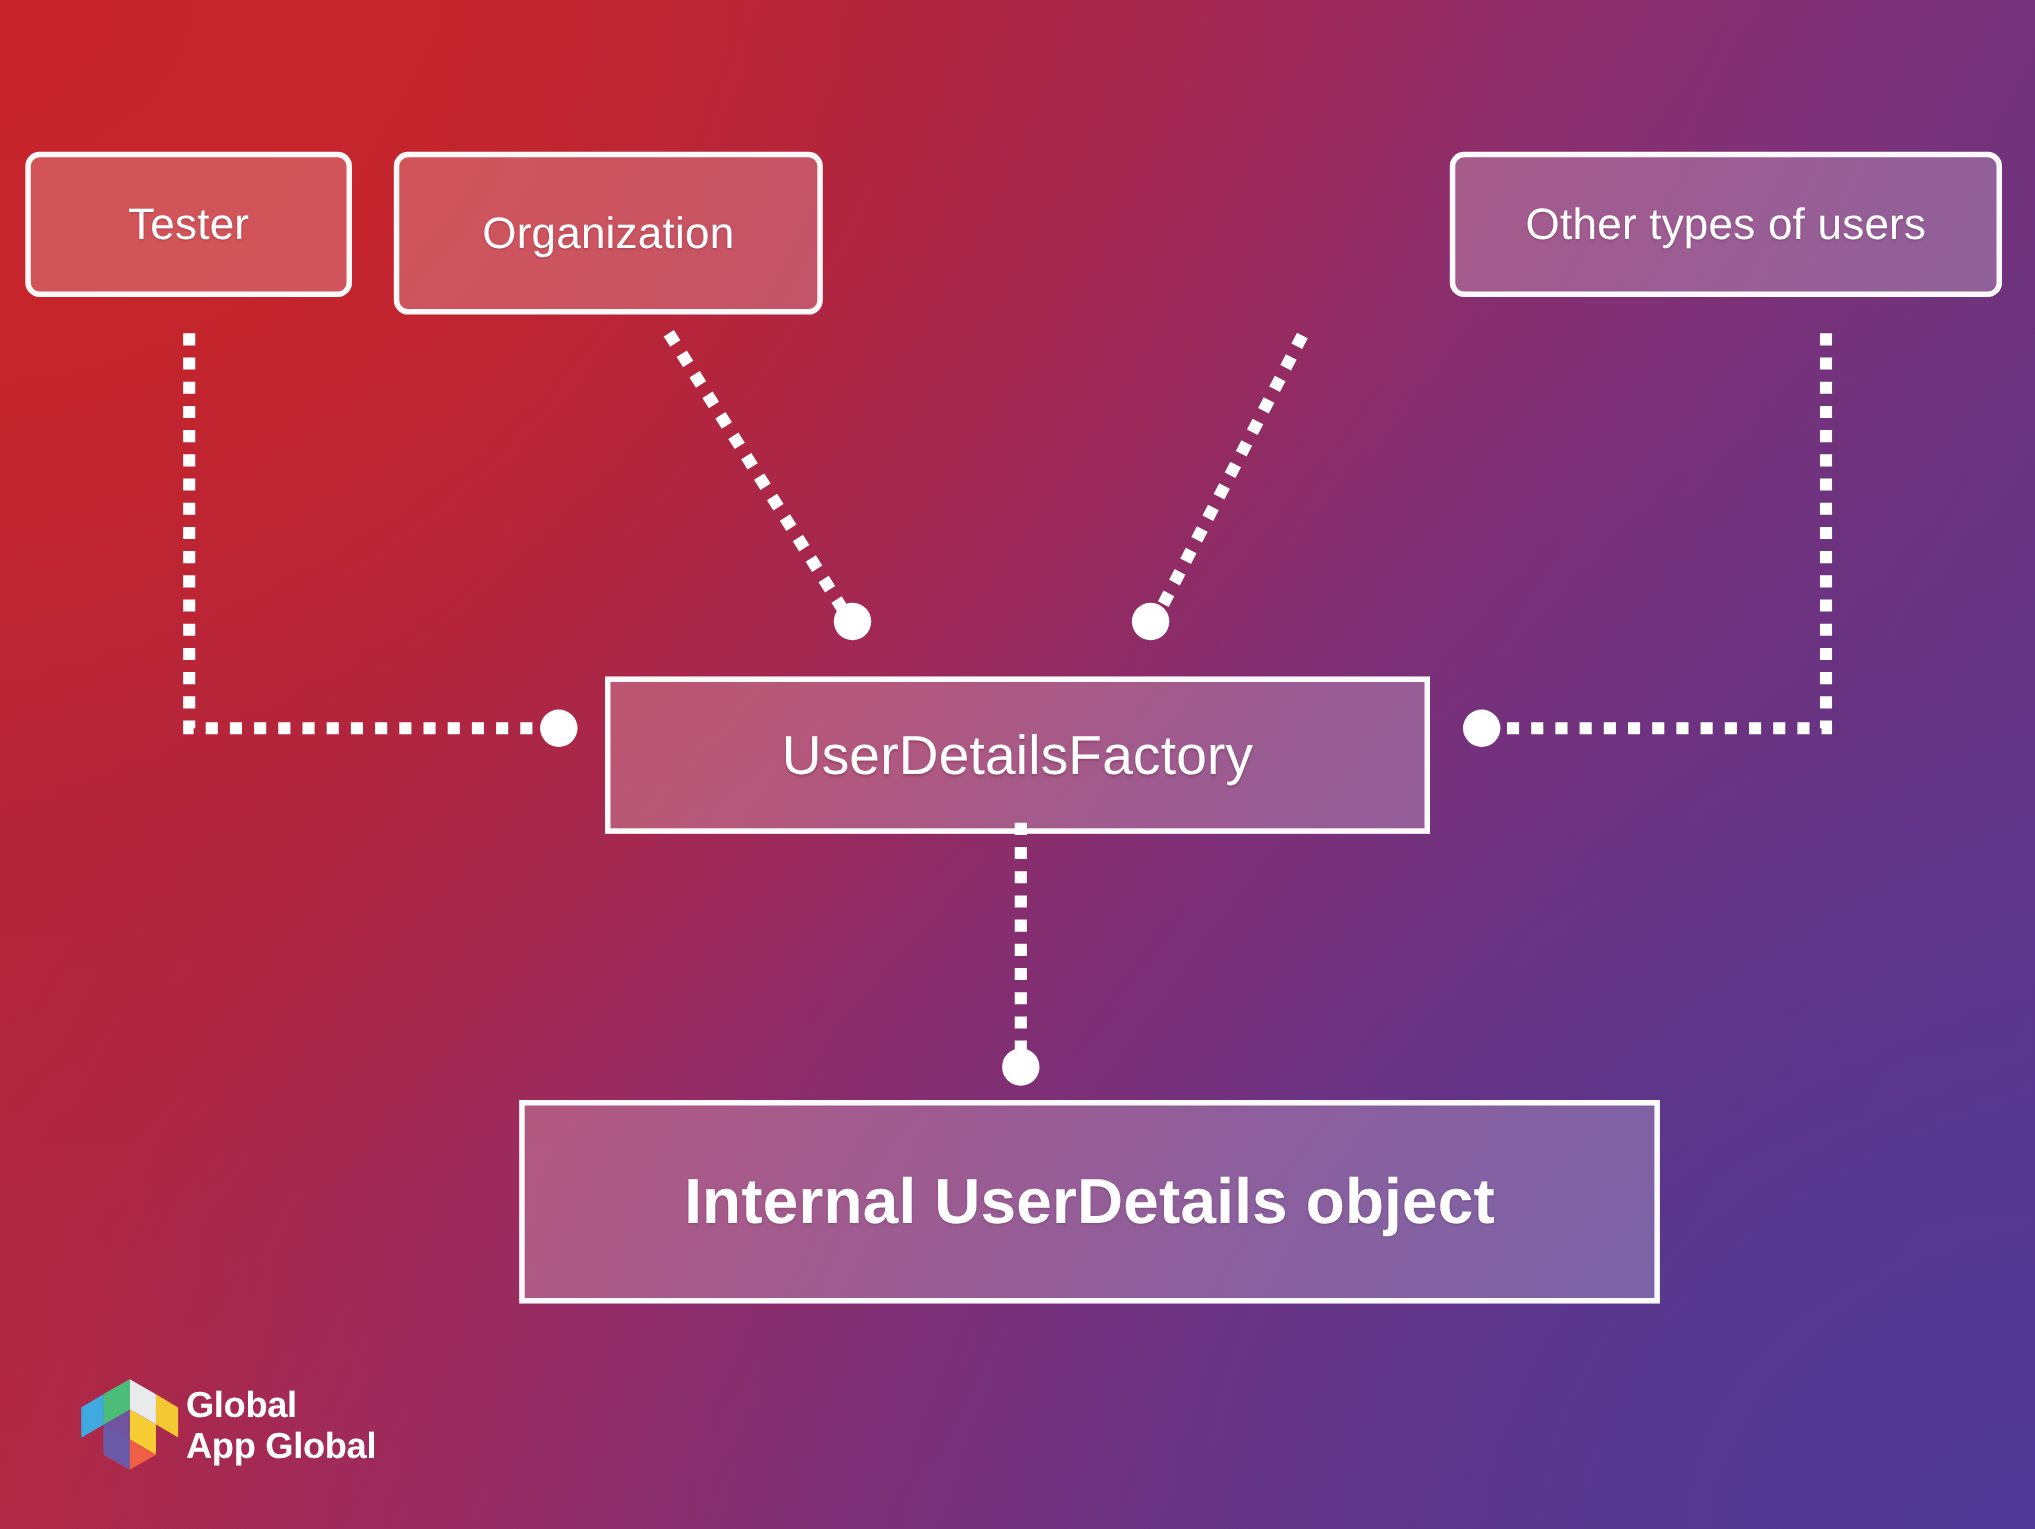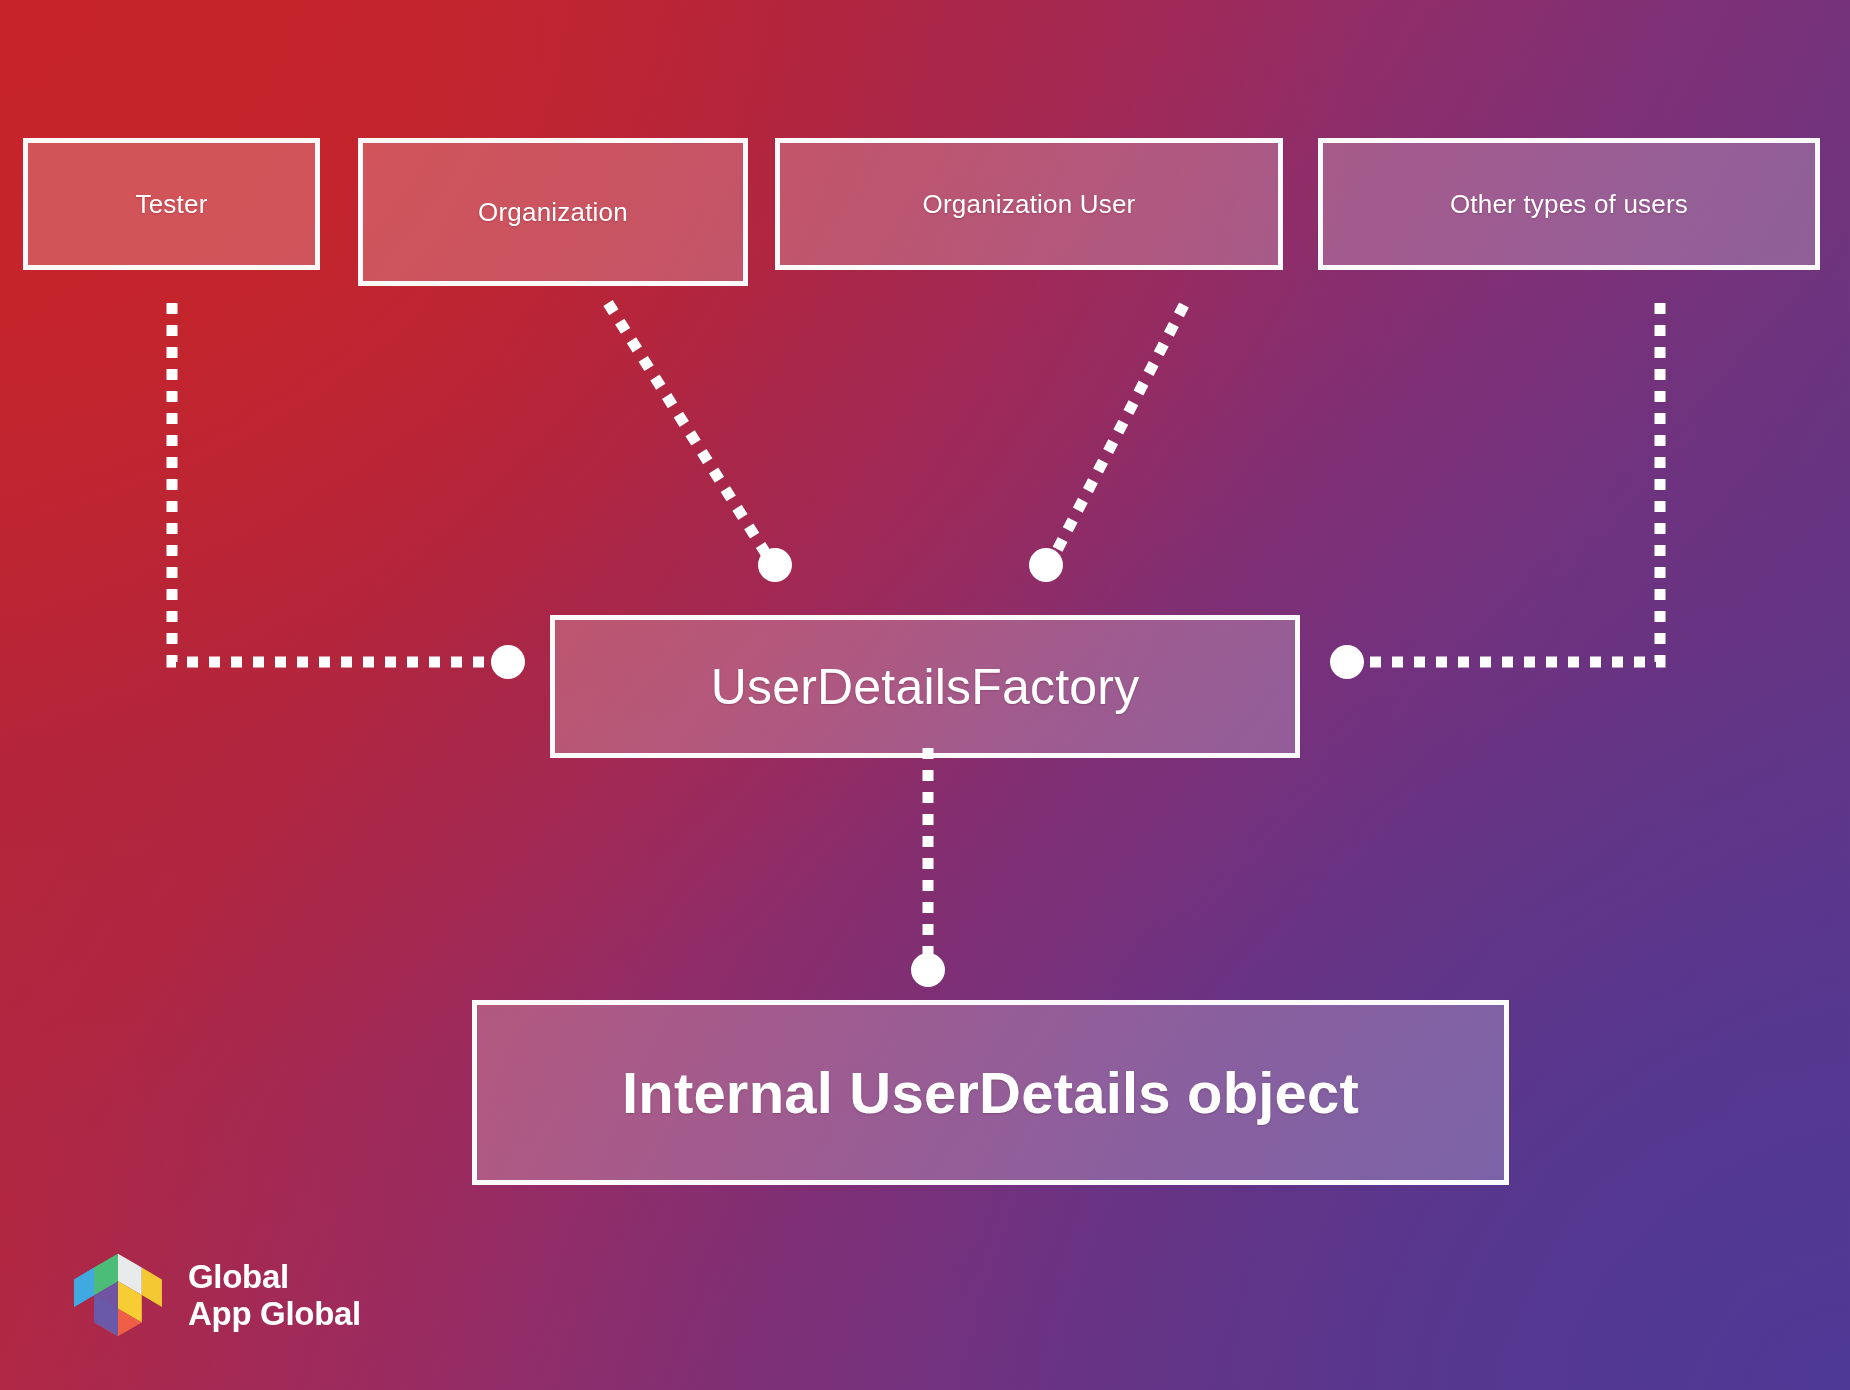--- a/index.html
+++ b/index.html
@@ -36,39 +36,39 @@
     border: 5px solid rgba(255,255,255,0.97);
     background: rgba(255,255,255,0.22);
     display: flex;
     align-items: center;
     justify-content: center;
     color: #ffffff;
     text-align: center;
     letter-spacing: 0.2px;
     text-shadow: 0 1px 2px rgba(80,10,30,0.25);
   }
-  .node.top      { font-size: 26px; font-weight: 400; }
+  .node.top      { font-size: 40px; font-weight: 400; border-radius: 13px; }
   .node.factory  { font-size: 50px; font-weight: 400; margin-top: 23px; }
   .node.internal { font-size: 58px; font-weight: 700; }
 
   #node-tester    { left: 23px;   top: 138px; width: 297px; height: 132px; }
   #node-org       { left: 358px;  top: 138px; width: 390px; height: 148px; }
   #node-orguser   { left: 775px;  top: 138px; width: 508px; height: 132px; }
   #node-other     { left: 1318px; top: 138px; width: 502px; height: 132px; }
   #node-factory   { left: 550px;  top: 592px; width: 750px; height: 143px; }
   #node-internal  { left: 472px;  top: 1000px; width: 1037px; height: 185px; }
 
   
   #logo {
     position: absolute;
     left: 72px;
     top: 1252px;
     display: flex;
     align-items: center;
-    gap: 24px;
+    gap: 5px;
   }
   #logo-mark { width: 92px; height: 86px; display: block; }
   #logo-words {
     color: #ffffff;
     font-weight: 700;
     font-size: 33px;
     line-height: 1.13;
     letter-spacing: -0.3px;
     white-space: nowrap;
   }
@@ -101,23 +101,20 @@
   </svg>
 
   <div class="node top" id="node-tester">
     <span>Tester</span>
   </div>
 
   <div class="node top" id="node-org">
     <span>Organization</span>
   </div>
 
-  <div class="node top" id="node-orguser">
-    <span>Organization User</span>
-  </div>
 
   <div class="node top" id="node-other">
     <span>Other types of users</span>
   </div>
 
   <div class="node factory" id="node-factory">
     <span>UserDetailsFactory</span>
   </div>
 
   <div class="node internal" id="node-internal">

